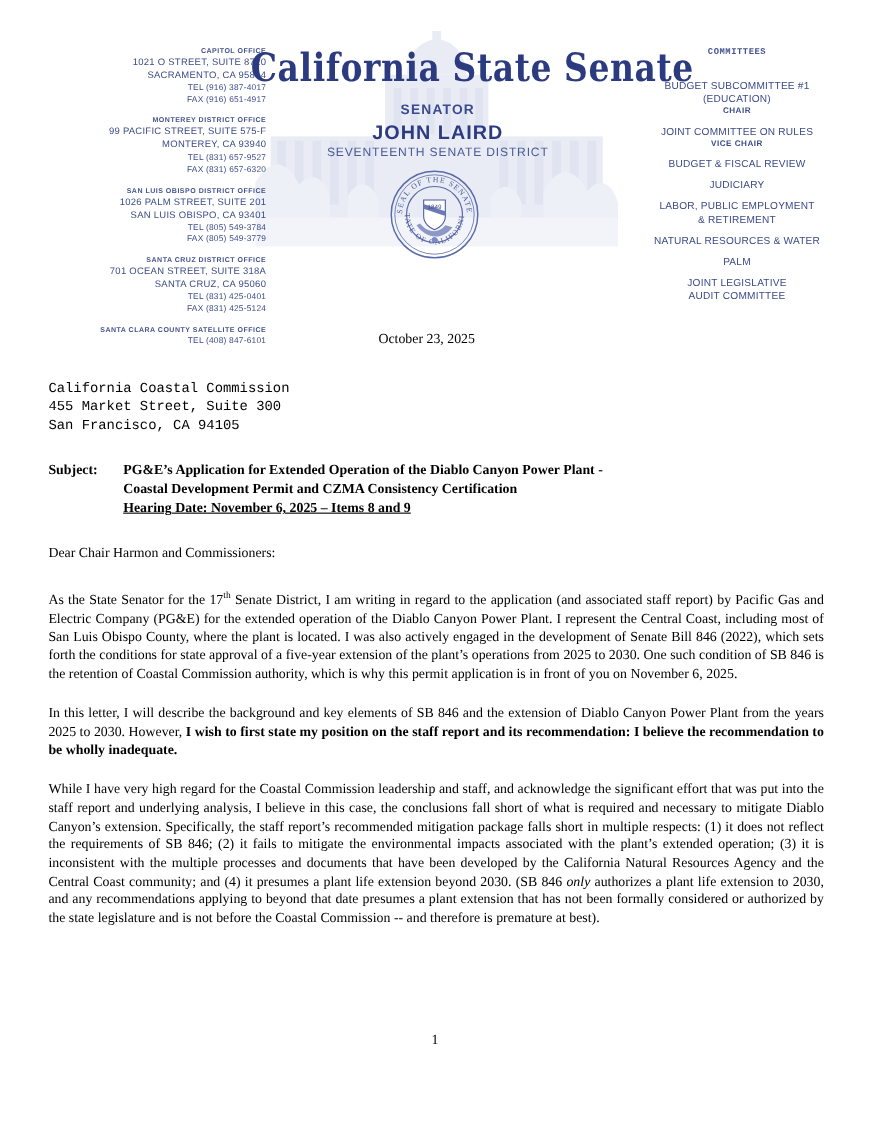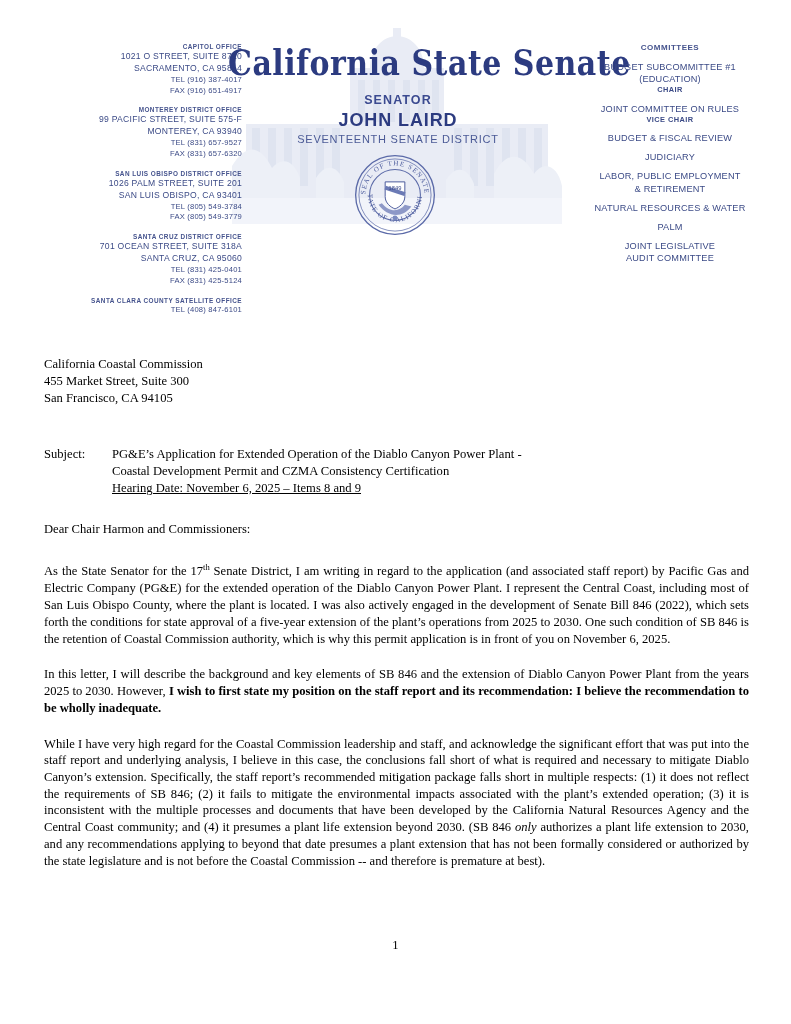--- a/index.html
+++ b/index.html
@@ -124,22 +124,23 @@
     top: 43px;
     width: 228px;
     text-align: center;
     font-family: "Liberation Sans", "DejaVu Sans", sans-serif;
     color: #3b4a86;
   }
   .cmt-head {
     font-size: 8px;
     font-weight: bold;
     letter-spacing: 0.5px;
-    margin-bottom: 9px;
+    margin-bottom: 20px;
     color: #45538d;
+    font-family: Liberation Mono, monospace;
   }
   .cmt-item { margin-bottom: 7px; }
   .cmt-name {
     font-size: 9.2px;
     letter-spacing: 0.2px;
     line-height: 1.32;
   }
   .cmt-role {
     font-size: 7.4px;
     font-weight: bold;
@@ -154,26 +155,28 @@
     top: 300px;
     width: 705px;
     font-size: 12.6px;
     line-height: 1.31;
   }
   .date-line {
     margin-left: 300px;
     margin-bottom: 0;
   }
   .recipient {
-    margin-top: 56px;
+    margin-top: 29px;
     line-height: 1.34;
+    font-family: Liberation Mono, monospace;
   }
   .subject {
-    margin-top: 39px;
+    margin-top: 23px;
     display: flex;
+    font-weight: bold;
   }
   .subject-label { width: 68px; flex: 0 0 68px; }
   .subject-lines { flex: 1; line-height: 1.36; }
   .u { text-decoration: underline; }
 
   .salutation { margin-top: 24px; }
 
   p.para {
     margin: 0;
     margin-top: 19px;
@@ -336,20 +339,21 @@
       </div>
       <div class="cmt-item">
         <div class="cmt-name">JOINT LEGISLATIVE</div>
         <div class="cmt-name">AUDIT COMMITTEE</div>
       </div>
     </div>
   </div>
 
   <div class="body">
 
+    <div class="date-line">October 23, 2025</div>
 
     <div class="recipient">
       <div>California Coastal Commission</div>
       <div>455 Market Street, Suite 300</div>
       <div>San Francisco, CA  94105</div>
     </div>
 
     <div class="subject">
       <div class="subject-label">Subject:</div>
       <div class="subject-lines">

